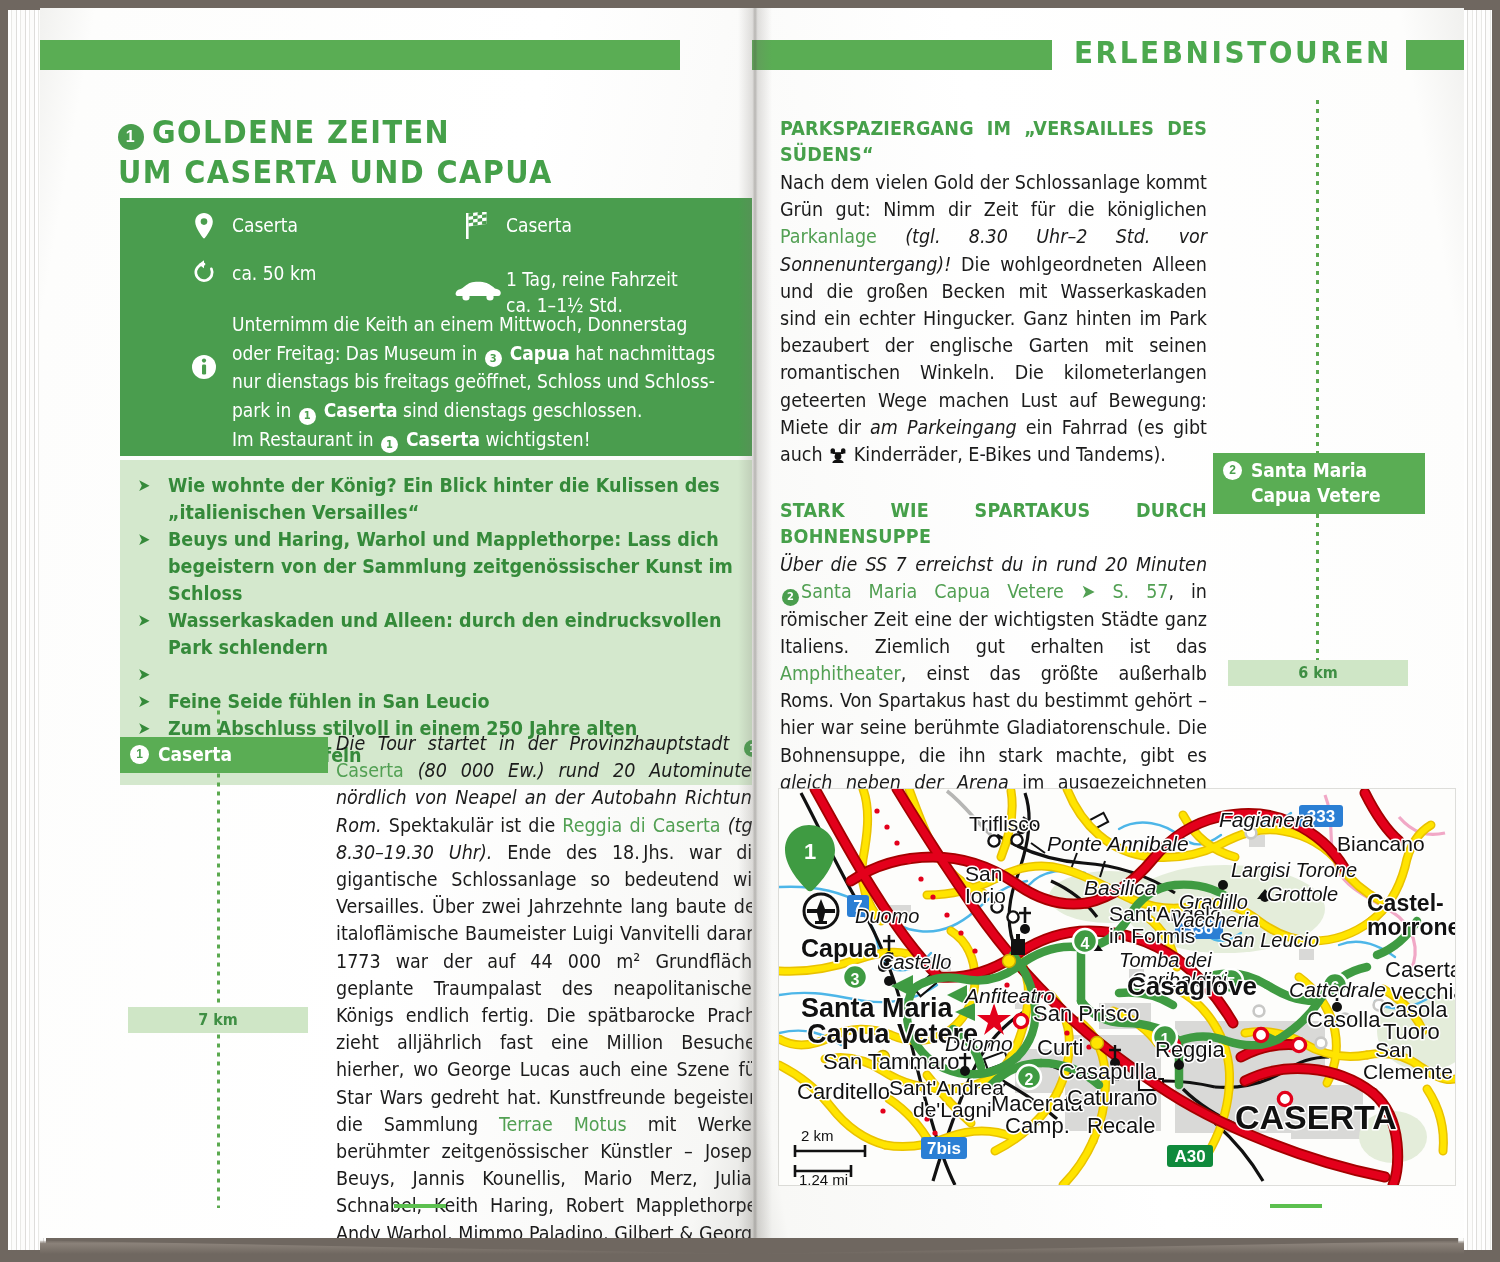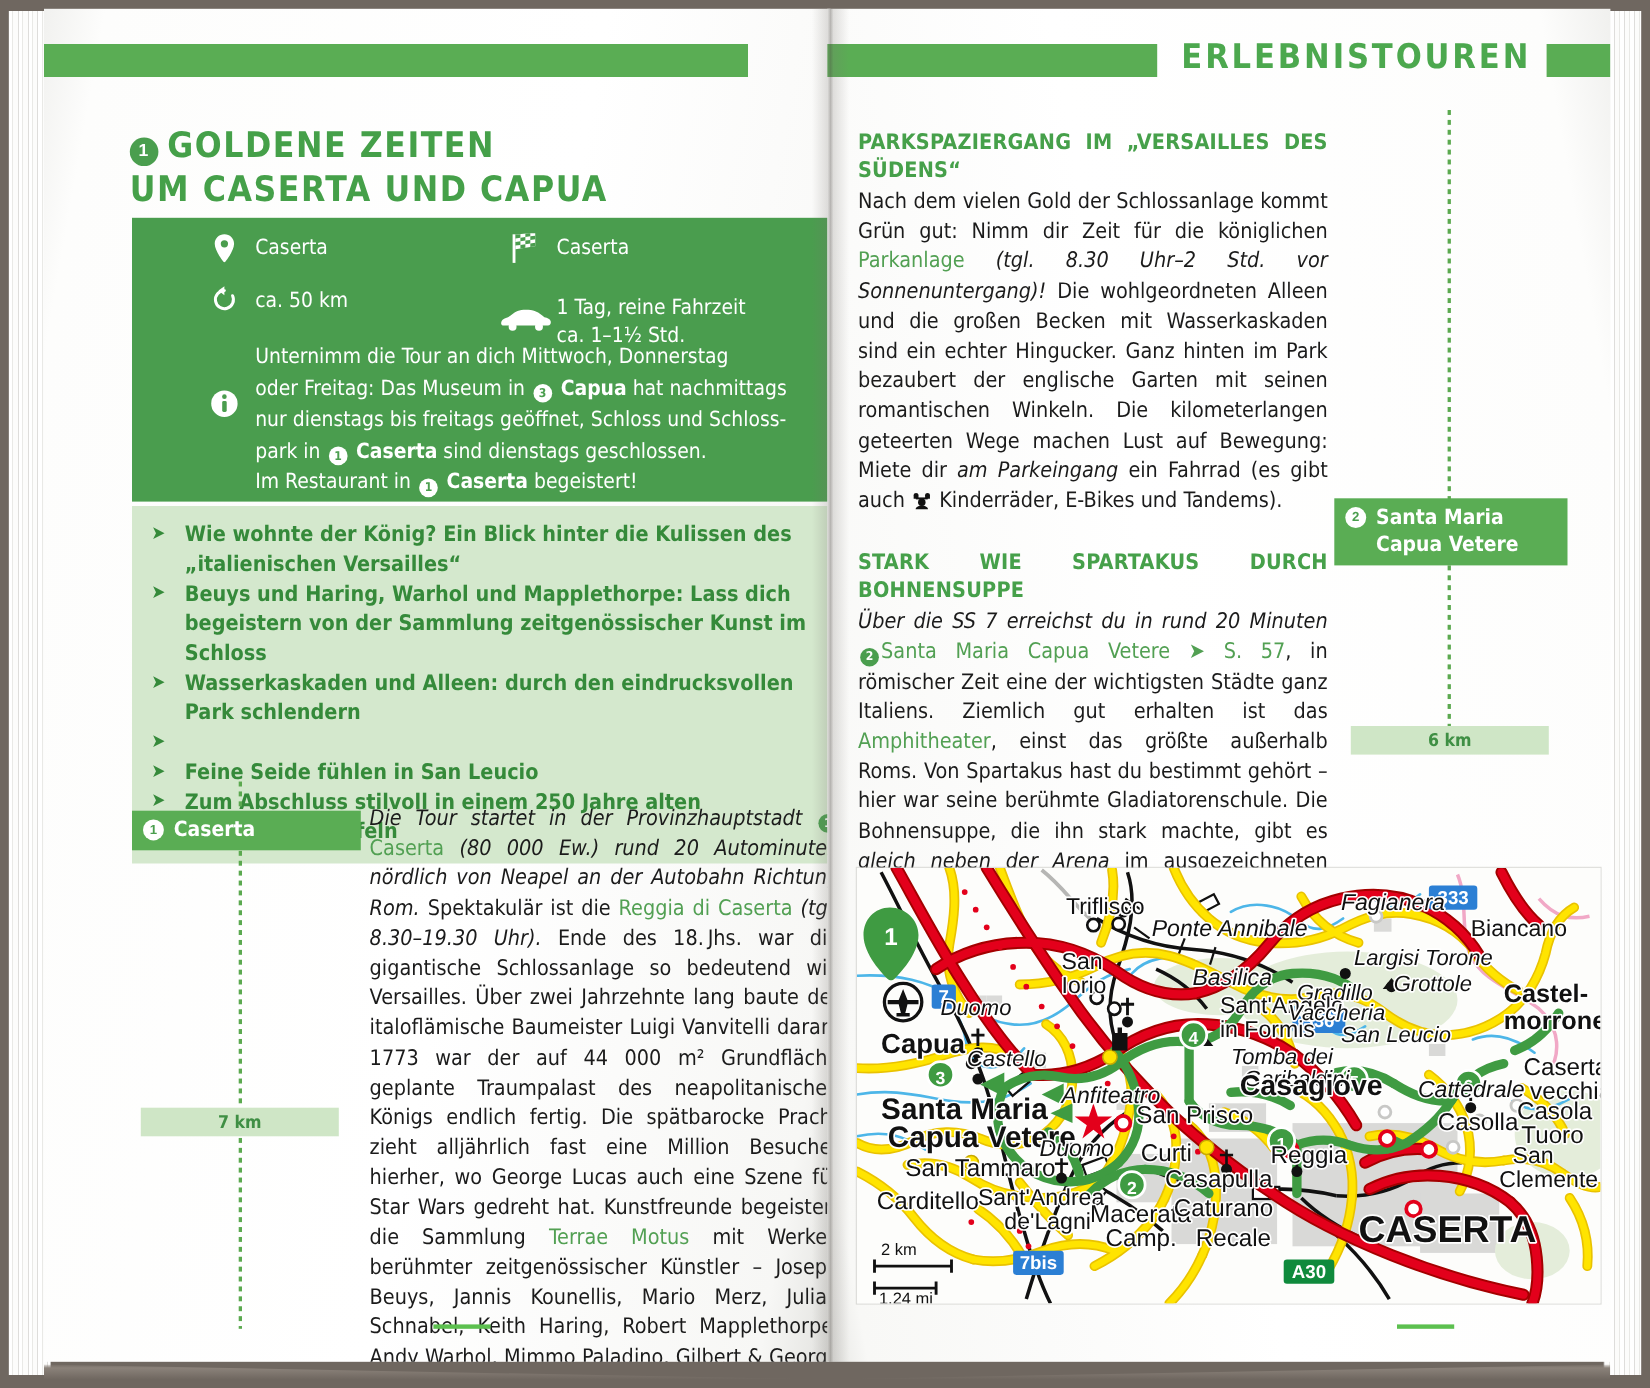--- a/index.html
+++ b/index.html
@@ -315,25 +315,25 @@
 
         <div class="fact" id="fact-note">
           <span class="ico" style="margin-top:44px">
             <svg width="26" height="26" viewBox="0 0 26 26">
                 <circle cx="13" cy="13" r="12" fill="#fff"></circle>
                 <circle cx="13" cy="6.6" r="2.1" fill="#4a9d4e"></circle>
                 <rect x="11" y="10.5" width="4.1" height="10" rx="1.3" fill="#4a9d4e"></rect>
               </svg>
           </span>
           <span class="txt">
-            <span>Unternimm die Tour an dich Mittwoch, Donnerstag</span><br>
+            <span>Unternimm die Keith an einem Mittwoch, Donnerstag</span><br>
             <span>oder Freitag: Das Museum in </span><span class="ic-inline-w">3</span><b> Capua</b><span> hat nachmittags</span><br>
             <span>nur dienstags bis freitags geöffnet, Schloss und Schloss-</span><br>
             <span>park in </span><span class="ic-inline-w">1</span><b> Caserta</b><span> sind dienstags geschlossen.</span><br>
-            <span>Im Restaurant in </span><span class="ic-inline-w">1</span><b> Caserta</b><span> begeistert!</span>
+            <span>Im Restaurant in </span><span class="ic-inline-w">1</span><b> Caserta</b><span> wichtigsten!</span>
           </span>
         </div>
       </div>
     </div>
 
     <div id="highlights">
       <div class="hl-item">
           <span class="hl-arrow">➤</span>
           <span>Wie wohnte der König? Ein Blick hinter die Kulissen des „italienischen Versailles“</span>
         </div>

